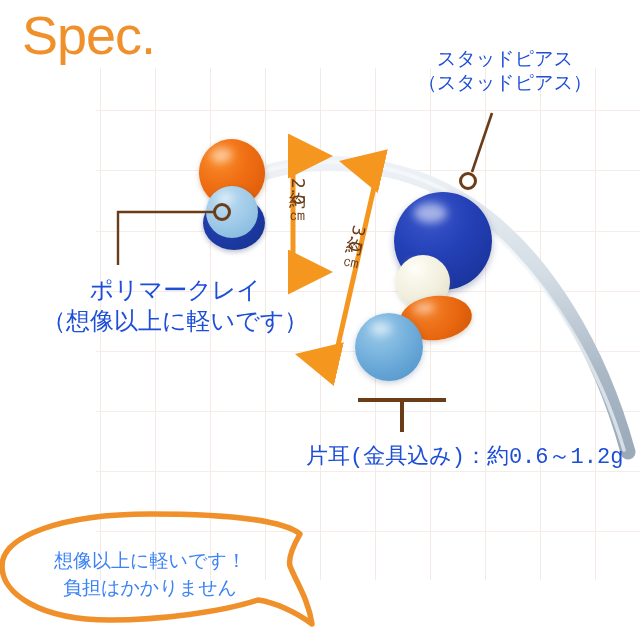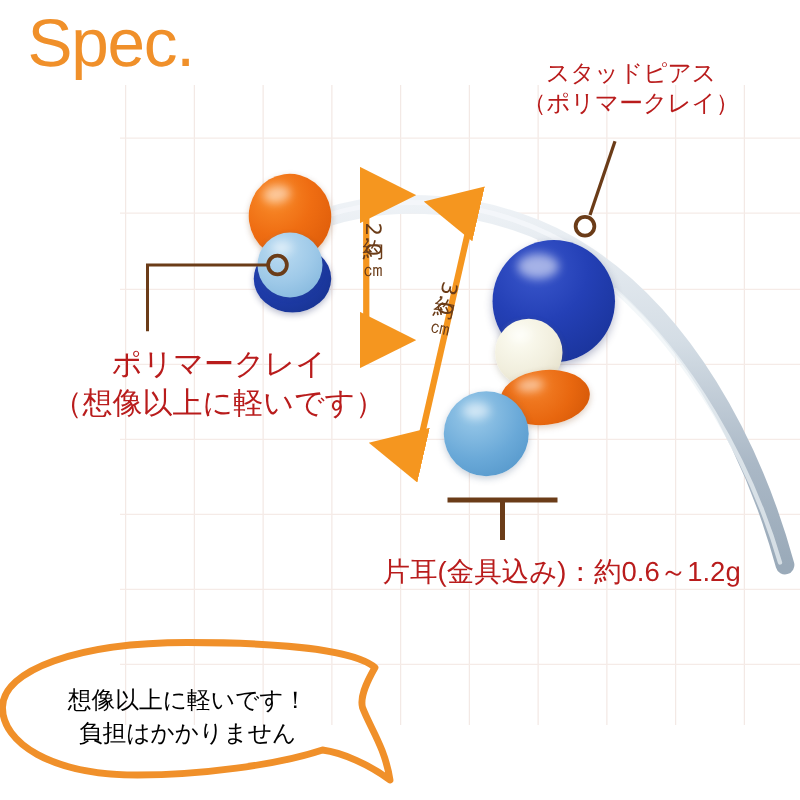--- a/index.html
+++ b/index.html
@@ -135,22 +135,22 @@
     background: radial-gradient(circle at 36% 26%, #9ccbea 0%, #6aa9d8 55%, #4d91c6 100%);
     box-shadow: 0 2px 6px rgba(40,70,110,0.26);
   }
   #disc-lightblue-right::after {
     left: 15px; top: 9px; width: 22px; height: 13px;
   }
 
   
   .anno {
     position: absolute;
-    color: #b91c1c;
-    font-family: Liberation Sans, sans-serif;
+    color: #1d4ed8;
+    font-family: Liberation Mono, monospace;
     line-height: 1.28;
     white-space: nowrap;
   }
   #label-stud {
     left: 418px;
     top: 48px;
     font-size: 19px;
     text-align: center;
   }
   #label-clay {
@@ -183,21 +183,21 @@
     transform-origin: center center;
   }
 
   
   .bubble-text {
     position: absolute;
     left: 18px;
     top: 548px;
     width: 264px;
     text-align: center;
-    color: #000000;
+    color: #3b82f6;
     font-family: Liberation Sans, sans-serif;
     font-size: 19px;
     line-height: 1.42;
   }
 
   .vec { position: absolute; left: 0; top: 0; pointer-events: none; }
 </style>
 </head>
 <body>
 
@@ -287,21 +287,21 @@
     <g>
       <line x1="334" y1="363" x2="378" y2="170" stroke="#f5961f" stroke-width="5" marker-start="url(#arrUp)" marker-end="url(#arrDown)"></line>
     </g>
   </svg>
 
   <div class="dim-label" id="dim-label-20">約2.0㎝</div>
   <div class="dim-label" id="dim-label-30">約3.0㎝</div>
 
   <div class="anno" id="label-stud">
     <div>スタッドピアス</div>
-    <div>（ポリマークレイ）</div>
+    <div>（スタッドピアス）</div>
   </div>
 
   <div class="anno" id="label-clay">
     <div>ポリマークレイ</div>
     <div>（想像以上に軽いです）</div>
   </div>
 
   <div class="anno" id="label-weight">片耳(金具込み)：約0.6～1.2g</div>
 
   <svg class="vec" width="640" height="640">

